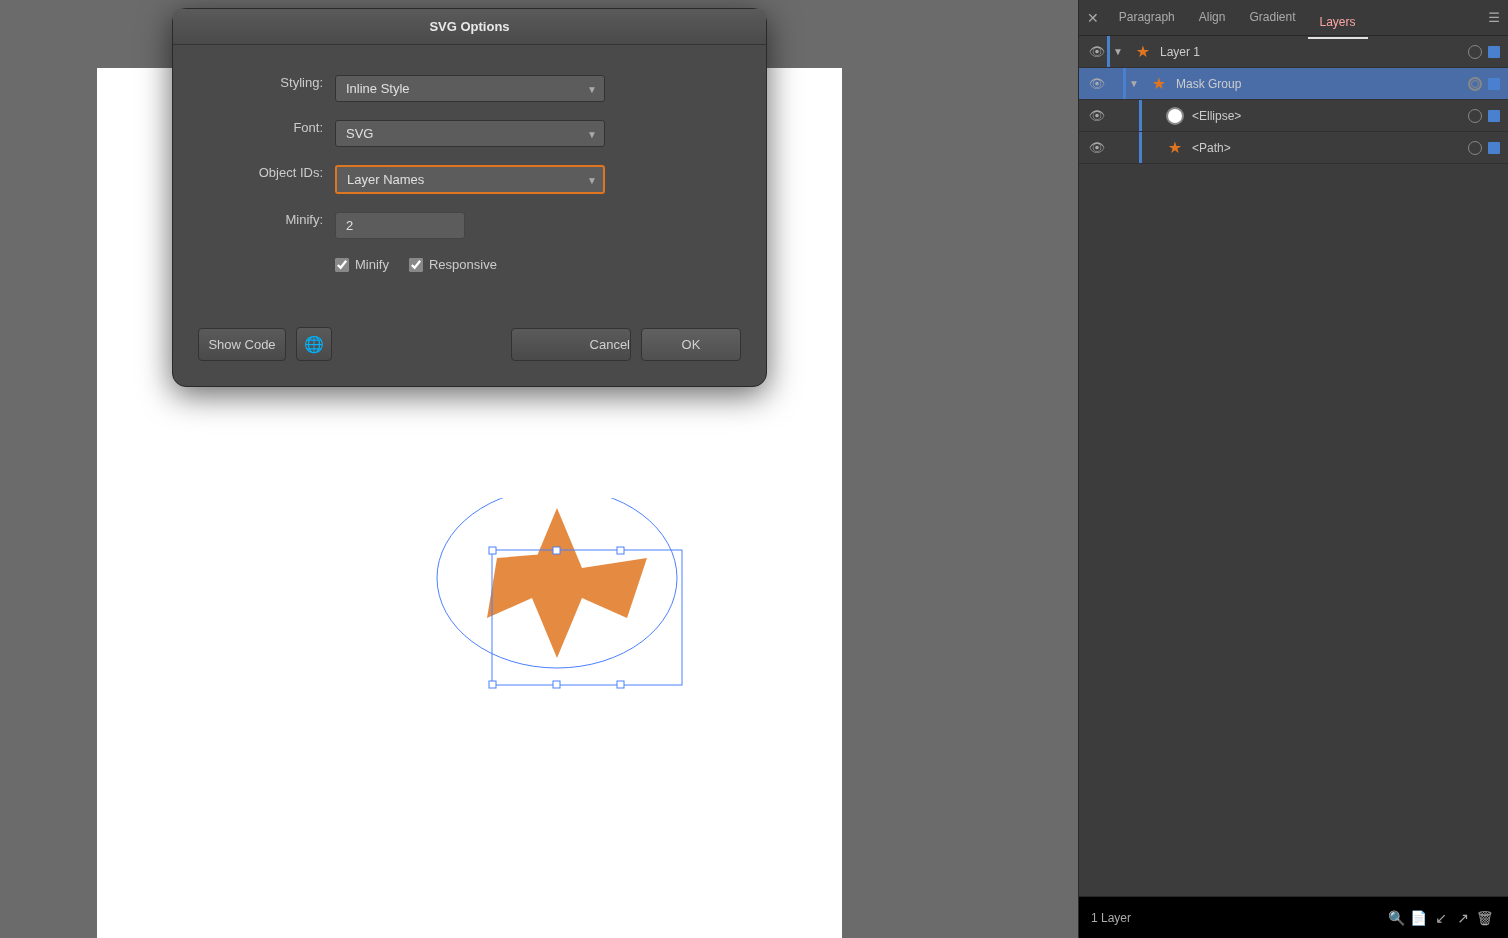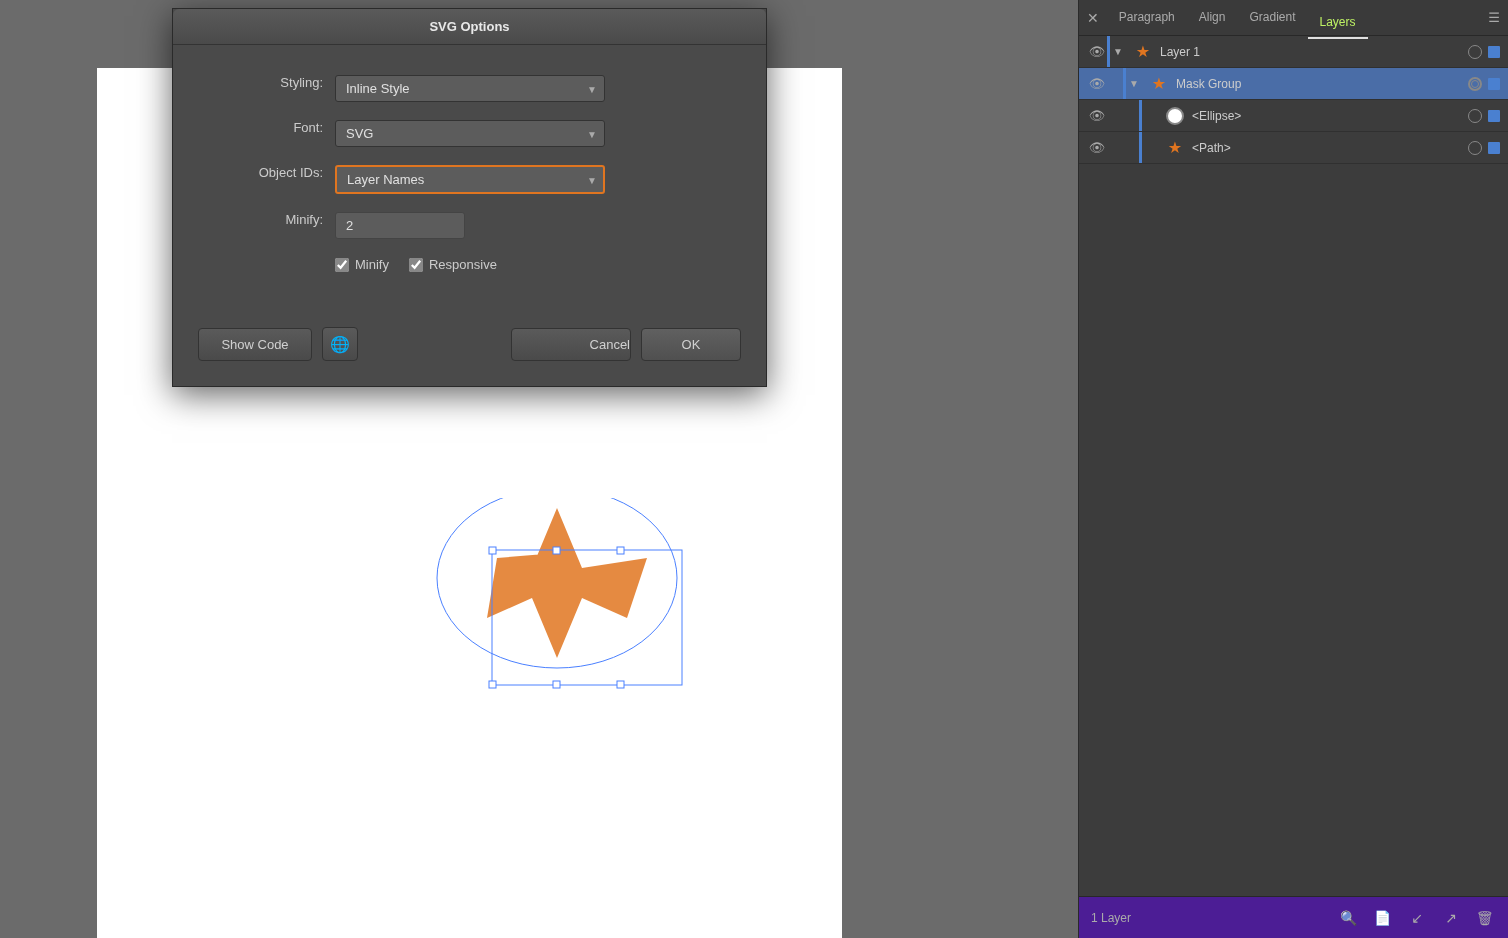--- a/index.html
+++ b/index.html
@@ -36,21 +36,21 @@
       position: absolute;
       left: 172px;
       top: 8px;
       width: 595px;
       height: 500px;
     }
 
     .dialog {
       background: #4a4a4a;
       border: 1px solid #2a2a2a;
-      border-radius: 0;
+      border-radius: 14px;
       box-shadow: 0 8px 32px rgba(0,0,0,0.6);
       width: 595px;
     }
 
     .dialog-titlebar {
       background: linear-gradient(to bottom, #5a5a5a, #4a4a4a);
       border-bottom: 1px solid #333;
       border-radius: 6px 6px 0 0;
       text-align: center;
       padding: 10px 0;
@@ -160,21 +160,21 @@
       border-radius: 4px;
       border: 1px solid #333;
       cursor: pointer;
       font-size: 13px;
       padding: 8px 0;
       color: #d0d0d0;
     }
 
     .btn-show-code {
       background: linear-gradient(to bottom, #5a5a5a, #4a4a4a);
-      width: 114px;
+      width: 88px;
       text-align: center;
     }
 
     .btn-globe {
       background: linear-gradient(to bottom, #5a5a5a, #4a4a4a);
       width: 36px;
       height: 34px;
       display: flex;
       align-items: center;
       justify-content: center;
@@ -227,21 +227,21 @@
 
     .panel-tab {
       padding: 8px 12px;
       font-size: 12px;
       color: #aaaaaa;
       cursor: pointer;
       border-bottom: 2px solid transparent;
     }
 
     .panel-tab.active {
-      color: #bef264;
+      color: #fca5a5;
       border-bottom: 2px solid #e0e0e0;
       margin-top: 11px;
     }
 
     .layers-content {
       flex: 1;
       overflow-y: auto;
     }
 
     .layer-item {
@@ -327,26 +327,25 @@
 
     .blue-bar {
       width: 3px;
       background: #4a80d0;
       align-self: stretch;
       flex-shrink: 0;
     }
 
     .panel-footer {
       height: 42px;
-      background: #4c1d95;
+      background: #000000;
       border-top: 1px solid #282828;
       display: flex;
       align-items: center;
       padding: 0 12px;
-      gap: 12px;
     }
 
     .footer-layer-count {
       font-size: 12px;
       color: #aaa;
     }
 
     .footer-btn {
       width: 22px;
       height: 22px;

